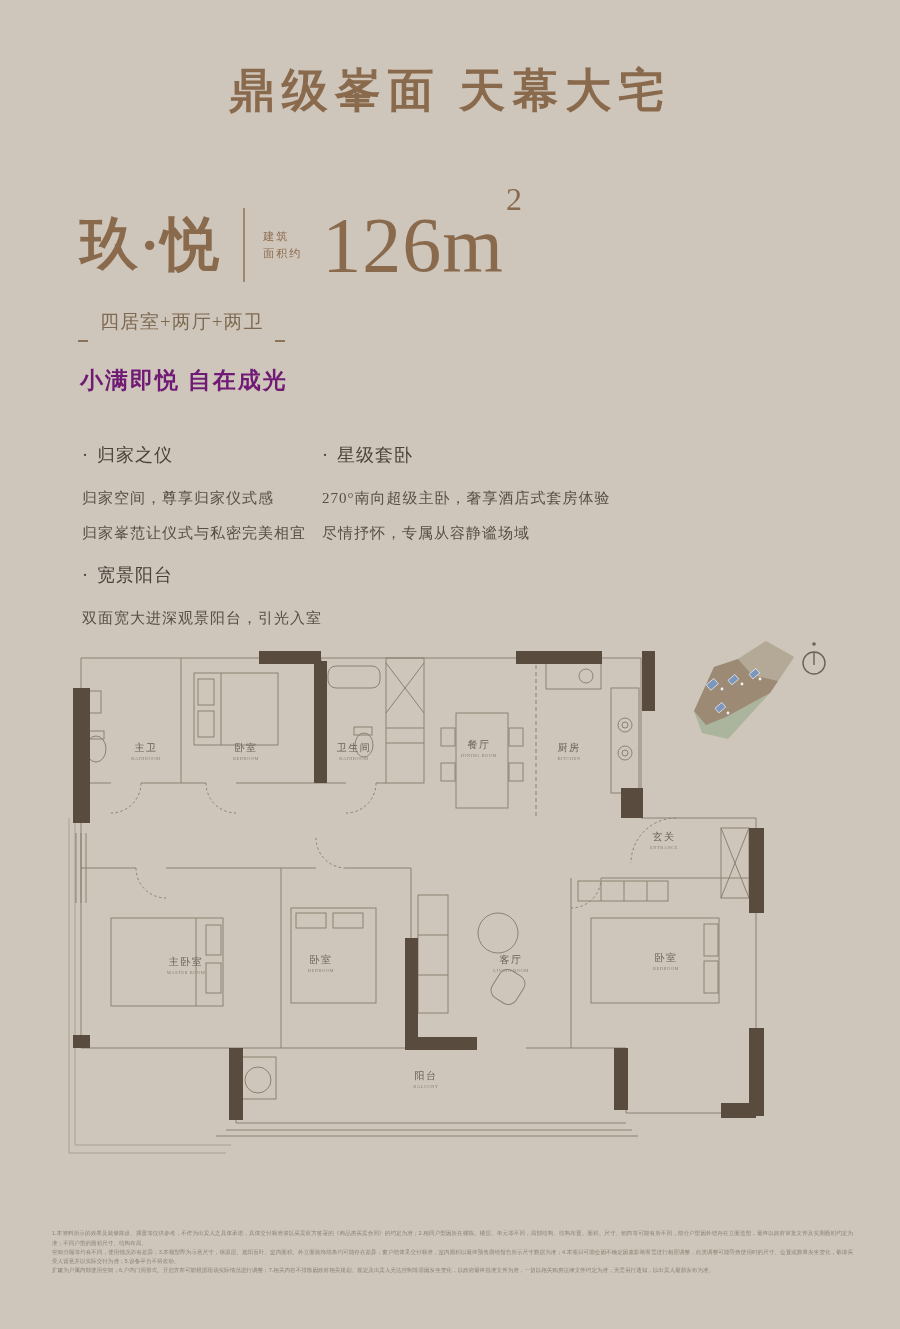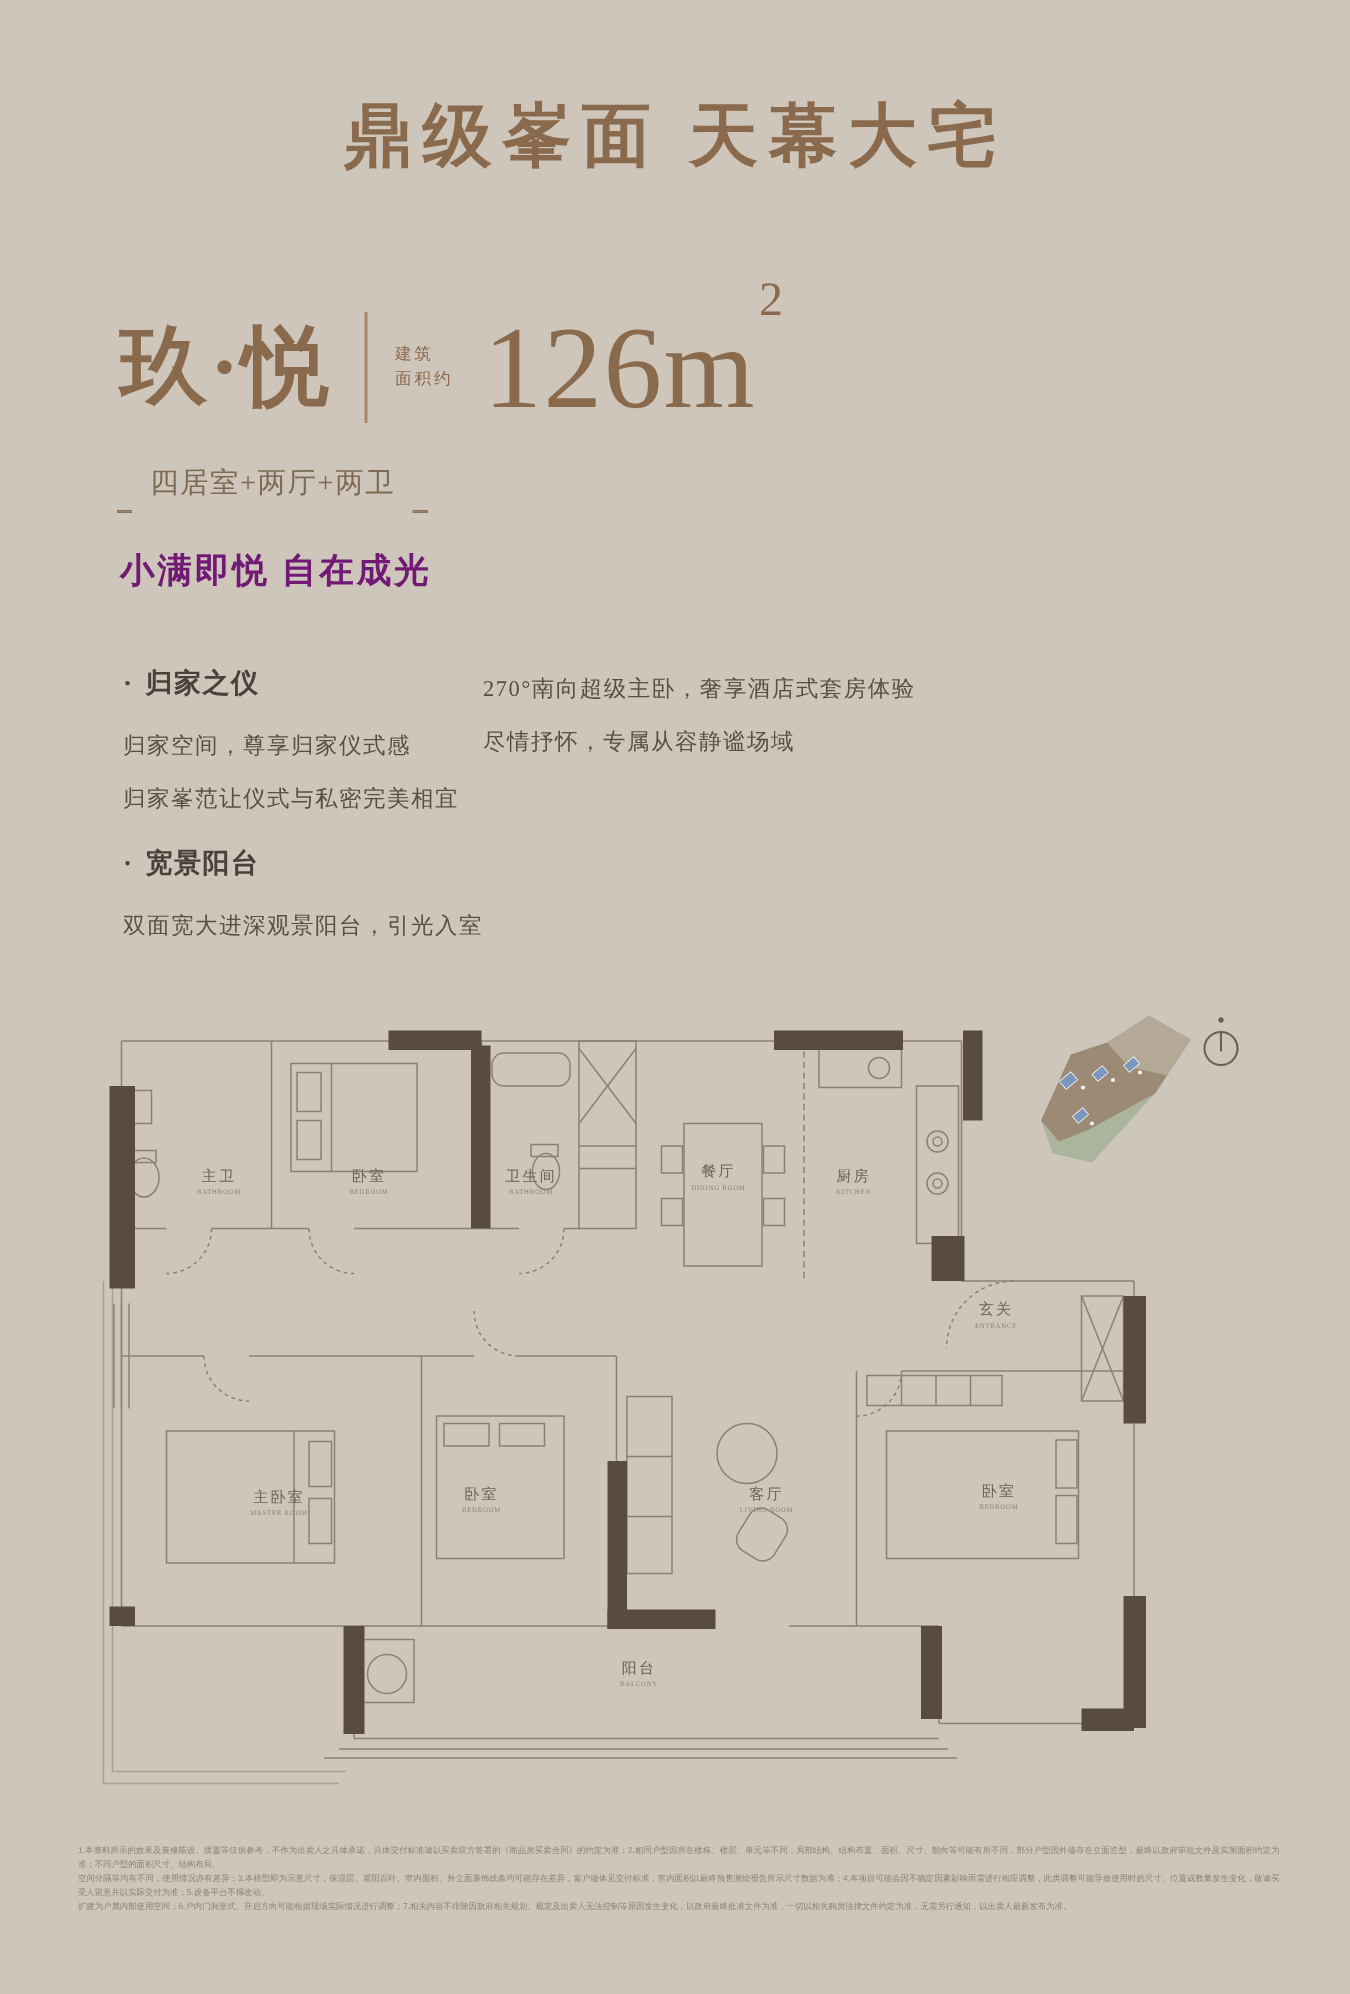--- a/index.html
+++ b/index.html
@@ -23,28 +23,28 @@
   .area-value{font-size:78px;color:#8a6a4d;line-height:1;letter-spacing:1px;text-align:right;}
   .area-value sup{font-size:32px;position:relative;top:-34px;left:2px;}
   .spec-row{left:78px;top:302px;display:inline-flex;align-items:flex-end;color:#7e6a52;}
   .bracket{width:9px;}
   .bracket.l{border-left:1.5px solid #8a7358;border-top:1.5px solid #8a7358;border-bottom:1.5px solid #8a7358;}
   .bracket.r{border-right:1.5px solid #8a7358;border-top:1.5px solid #8a7358;border-bottom:1.5px solid #8a7358;}
   .spec-text{font-size:19px;padding:7px 12px;letter-spacing:1px;}
   .tagline{left:80px;top:365px;font-size:23px;font-weight:bold;letter-spacing:2px;color:#701a75;}
   
   .feature{width:320px;}
-  .feature .f-title{font-size:18px;font-weight:bold;color:#4a423a;letter-spacing:1px;margin-bottom:14px;}
+  .feature .f-title{font-size:18px;font-weight:normal;color:#4a423a;letter-spacing:1px;margin-bottom:14px;}
   .feature .f-title .bullet{margin-right:8px;}
   .feature .f-line{font-size:15px;color:#584f44;line-height:35px;letter-spacing:1px;white-space:nowrap;}
   #feature-0{left:82px;top:443px;}
   #feature-1{left:322px;top:443px;width:420px;}
   #feature-2{left:82px;top:563px;}
   
-  .plan-wrap{left:66px;top:664px;width:790px;height:570px;}
+  .plan-wrap{left:66px;top:628px;width:790px;height:570px;}
   svg text{font-family:"Liberation Serif","DejaVu Serif",serif;}
   .room-cn{font-size:10px;fill:#6b6257;letter-spacing:1.5px;}
   .room-en{font-size:4.5px;fill:#8b8173;letter-spacing:.5px;}
   
   .disclaimer{
     left:52px;top:1229px;width:1292px;
     transform:scale(0.62);transform-origin:left top;
     font-size:9px;line-height:15px;color:#8b8275;text-align:justify;
     font-family:"Liberation Sans","DejaVu Sans",sans-serif;
   }
@@ -74,20 +74,21 @@
 
 <div class="abs tagline">小满即悦 自在成光</div>
 
 <div class="abs feature" id="feature-0">
   <div class="f-title"><span class="bullet">·</span><span>归家之仪</span></div>
   <div class="f-line">归家空间，尊享归家仪式感</div>
   <div class="f-line">归家峯范让仪式与私密完美相宜</div>
 </div>
 
 <div class="abs feature" id="feature-1">
+  <div class="f-title"><span class="bullet">·</span><span>星级套卧</span></div>
   <div class="f-line">270°南向超级主卧，奢享酒店式套房体验</div>
   <div class="f-line">尽情抒怀，专属从容静谧场域</div>
 </div>
 
 <div class="abs feature" id="feature-2">
   <div class="f-title"><span class="bullet">·</span><span>宽景阳台</span></div>
   <div class="f-line">双面宽大进深观景阳台，引光入室</div>
 </div>
 
 <div class="abs plan-wrap">

